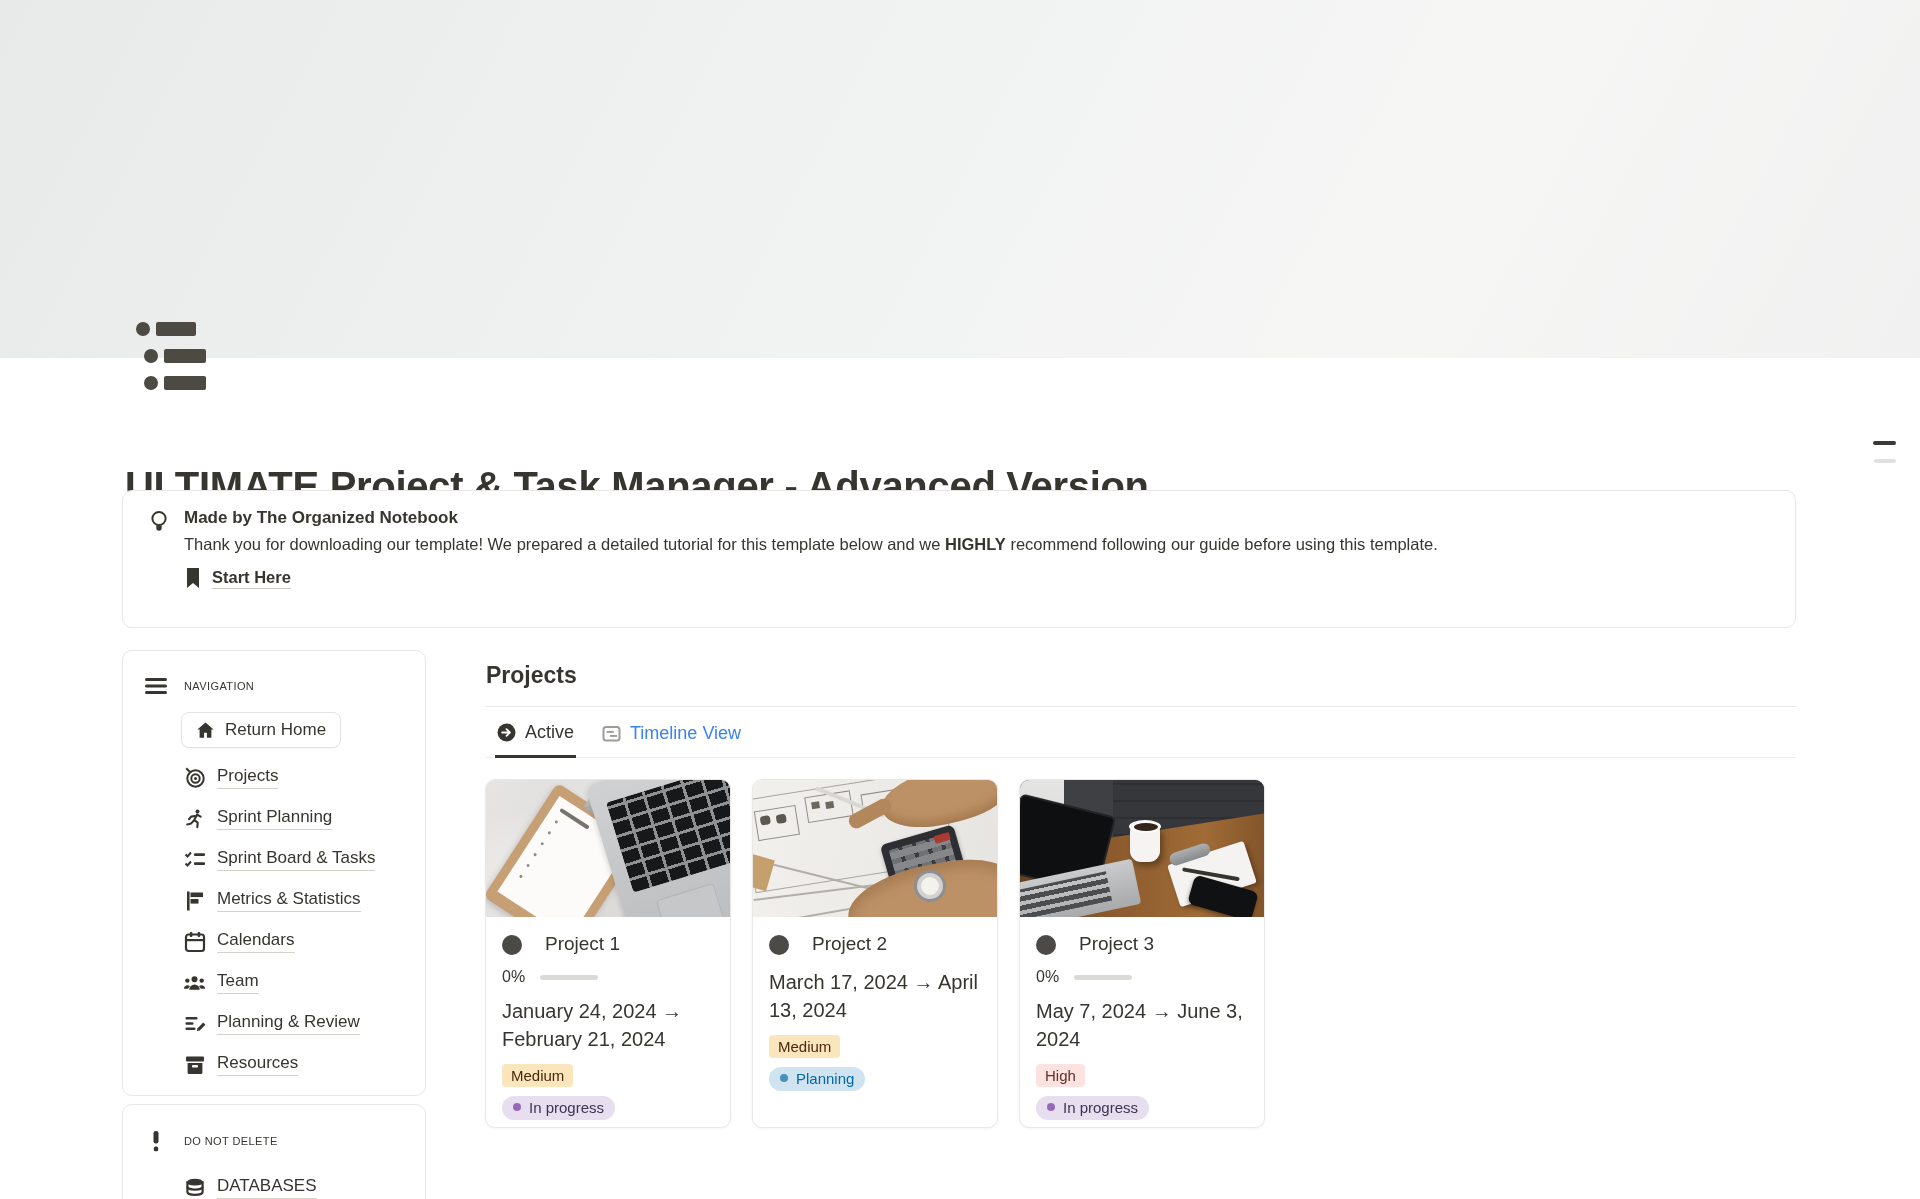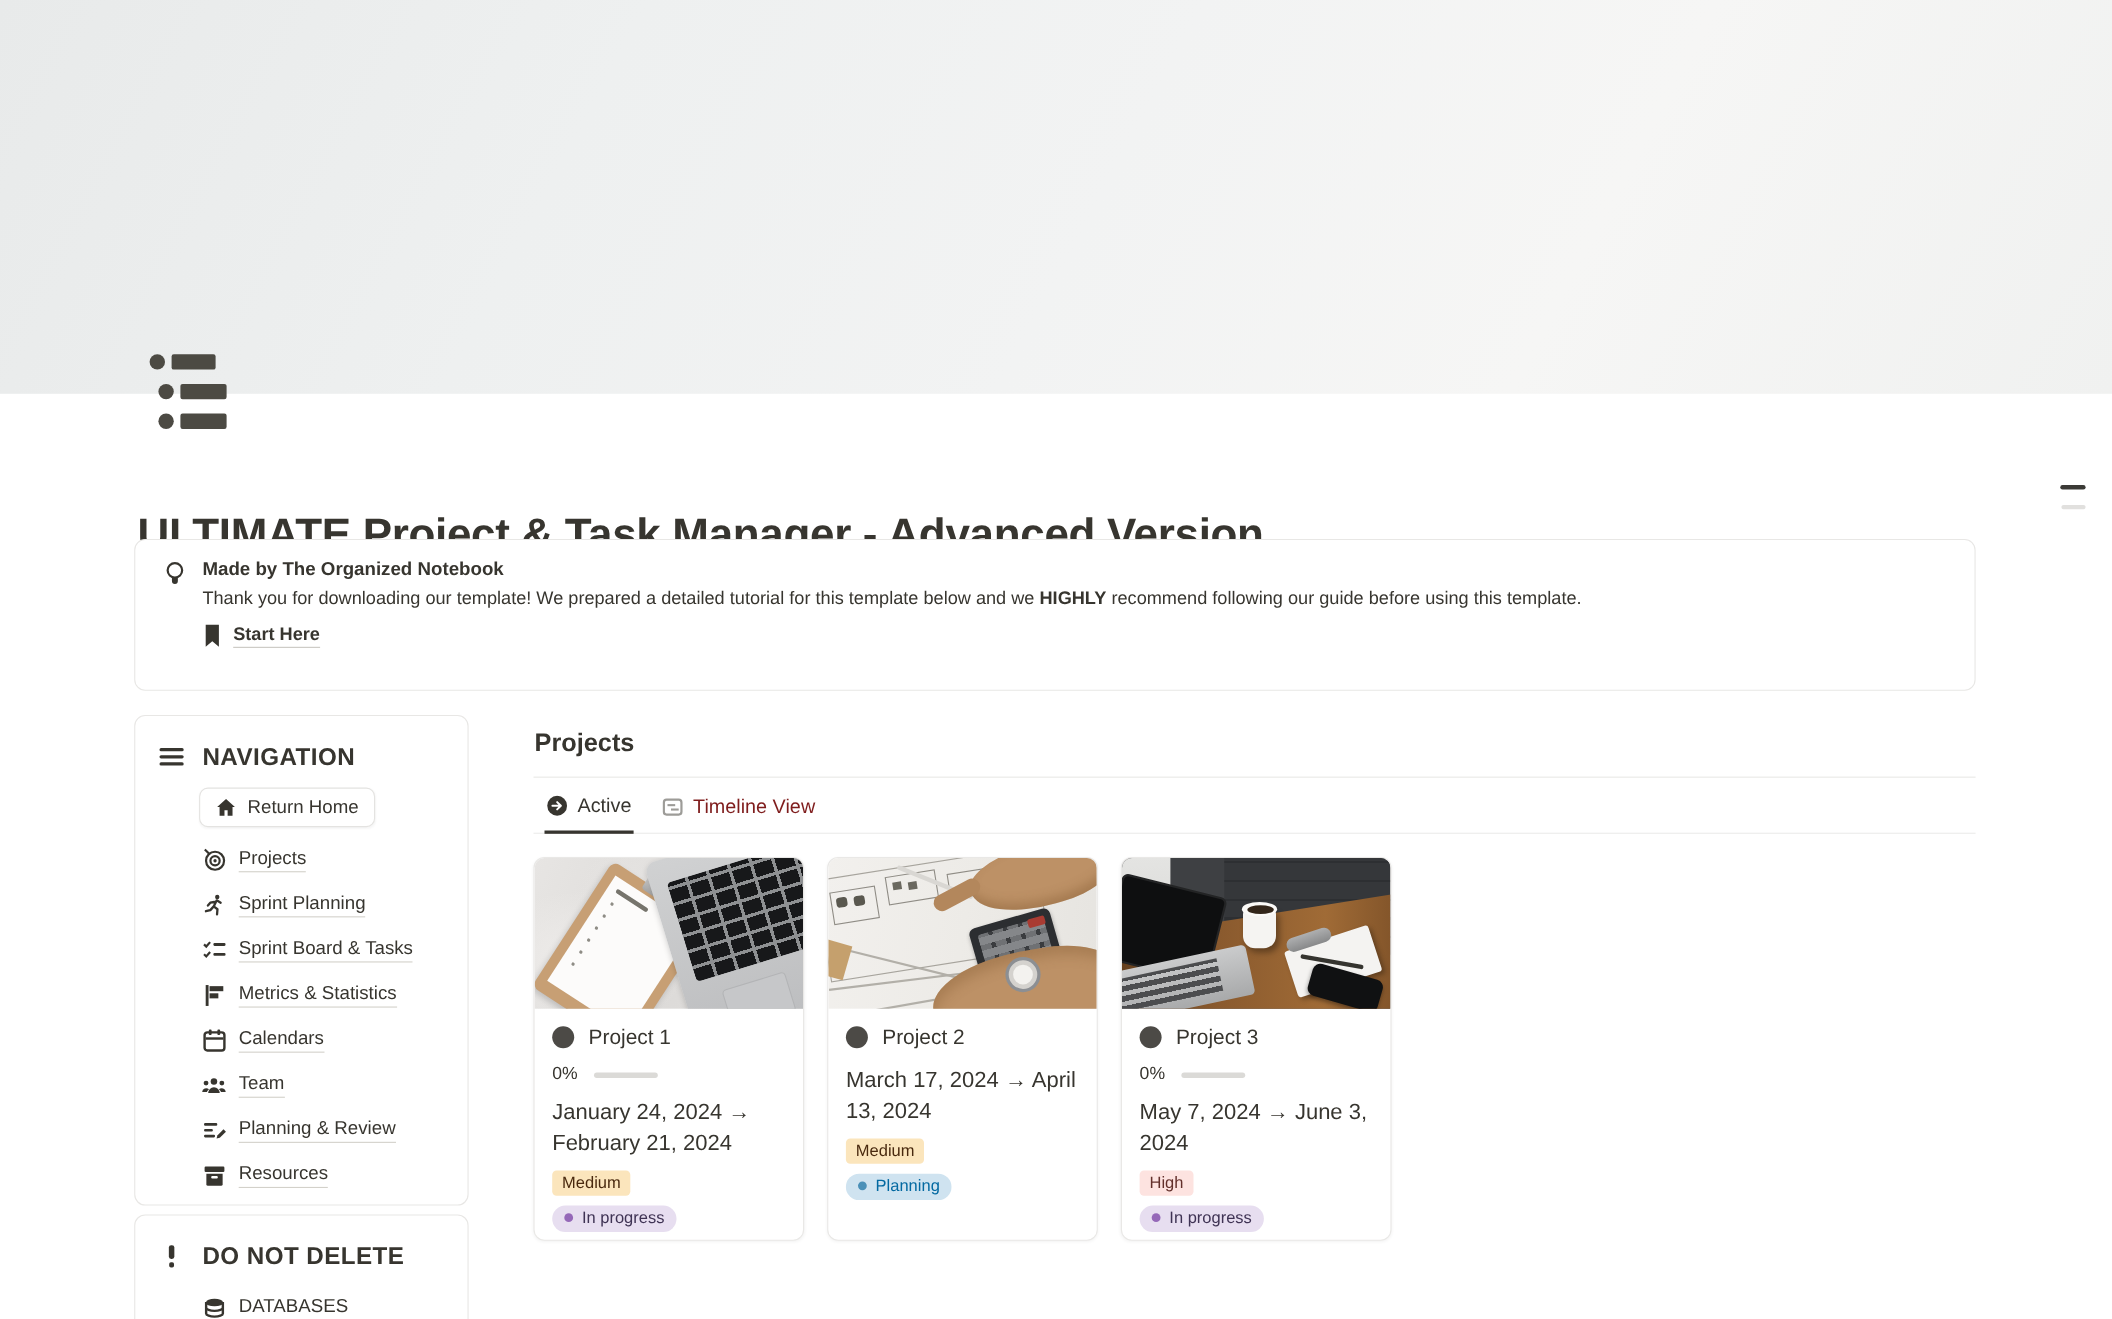--- a/index.html
+++ b/index.html
@@ -26,44 +26,44 @@
   .callout-link-row{margin-top:13px;display:flex;align-items:center;gap:10px;}
   .start-here{font-size:16.5px;font-weight:600;border-bottom:1px solid #c9c7c1;padding-bottom:1px;cursor:pointer;}
 
   
   .side-box{position:absolute;left:122px;width:304px;box-sizing:border-box;background:#fff;
             border:1px solid #e8e7e5;border-radius:10px;padding:24px 16px 0;}
   .nav-box{top:650px;height:446px;}
   .danger-box{top:1104px;height:140px;}
   .box-header{display:flex;align-items:center;gap:16px;padding-left:5px;}
   .box-header .hdr-icon{width:24px;display:flex;justify-content:center;}
-  .box-title{font-size:22px;font-weight:700;letter-spacing:.4px;}
+  .box-title{font-size:11px;font-weight:400;letter-spacing:.4px;}
   .home-btn{margin:15px 0 0 42px;display:inline-flex;align-items:center;gap:10px;background:#fff;
             border:1px solid #e4e3e1;border-radius:8px;padding:7px 14px;font-size:17px;font-weight:500;
             box-shadow:0 1px 2px rgba(0,0,0,.04);cursor:pointer;}
   .nav-items{margin:9px 0 0 44px;}
   .nav-item{display:flex;align-items:center;gap:11px;height:41px;cursor:pointer;}
   .nav-item .ni-icon{width:23px;display:flex;justify-content:center;}
   .nav-label{font-size:17px;line-height:1.2;border-bottom:1px solid #d3d1ca;padding-bottom:2px;}
 
   
   .main{position:absolute;left:485px;top:650px;width:1311px;}
   .main-heading{font-size:23px;font-weight:700;margin:12px 0 0 1px;}
   .main-divider{margin-top:17px;height:1px;background:#e9e8e6;}
   .tabs{display:flex;border-bottom:1px solid #ececea;padding-left:10px;}
   .tab{display:flex;align-items:center;gap:9px;padding:15px 2px 12px;font-size:18px;font-weight:500;cursor:pointer;}
   .tab.active{border-bottom:3px solid #37352f;margin-bottom:-1px;color:#37352f;}
-  .tab.inactive{color:#7f1d1d;margin-left:24px;}
+  .tab.inactive{color:#3b82f6;margin-left:24px;}
 
   .cards{display:flex;gap:21px;margin-top:21px;}
   .card{width:246px;height:349px;box-sizing:border-box;border:1px solid #e9e8e6;border-radius:10px;
         background:#fff;box-shadow:0 1px 3px rgba(0,0,0,.05);overflow:hidden;cursor:pointer;}
   .card-cover{position:relative;height:137px;overflow:hidden;}
   .card-body{padding:13px 16px 0;}
-  .title-row{display:flex;align-items:flex-start;gap:13px;margin-top:3px;}
+  .title-row{display:flex;align-items:flex-end;gap:23px;margin-top:3px;}
   .proj-circle{width:20px;height:20px;border-radius:50%;background:#4c4a46;flex:0 0 20px;}
   .proj-title{font-size:19px;font-weight:500;}
   .progress-row{display:flex;align-items:center;gap:15px;margin-top:13px;}
   .progress-label{font-size:16px;}
   .progress-bar{width:58px;height:5px;border-radius:3px;background:#dbdad7;}
   .date-range{margin-top:11px;font-size:20px;line-height:1.42;width:224px;}
   .priority-badge{display:inline-block;margin-top:10px;font-size:15px;padding:3px 9px;border-radius:4px;}
   .status-row{margin-top:9px;}
   .status-badge{display:inline-flex;align-items:center;gap:8px;font-size:15px;padding:3px 11px 4px;border-radius:999px;}
   .status-dot{width:8px;height:8px;border-radius:50%;}

